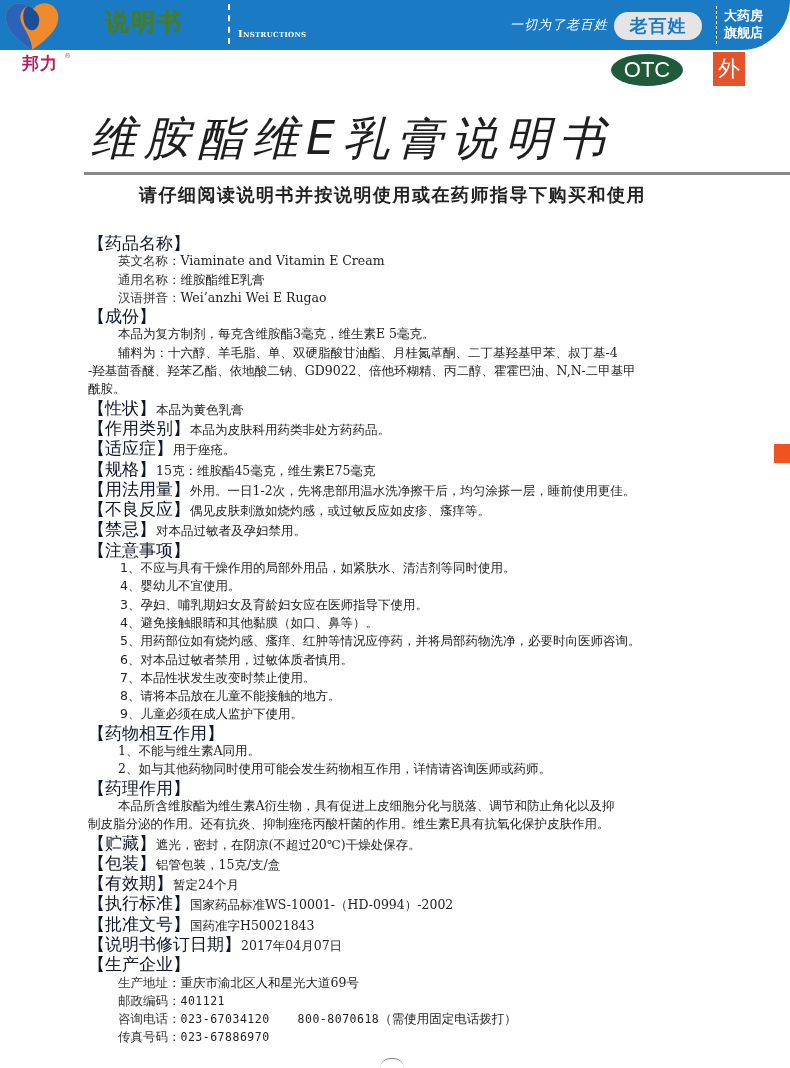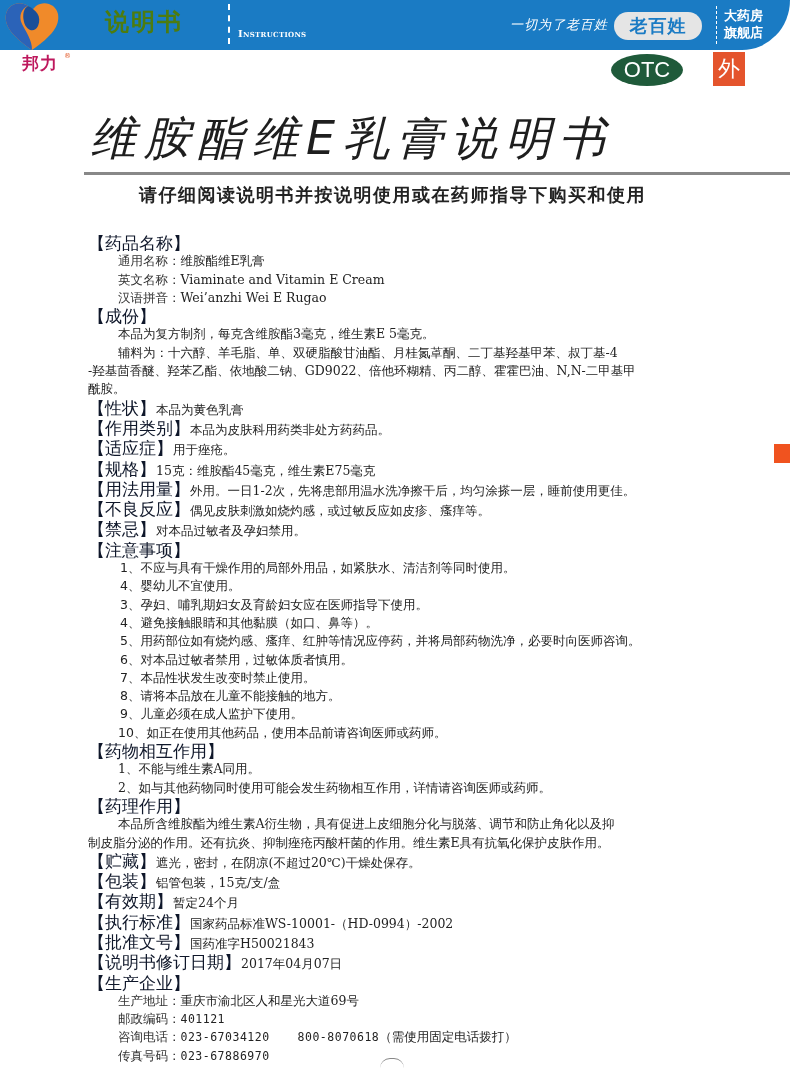--- a/index.html
+++ b/index.html
@@ -123,24 +123,24 @@
 <div class="ext-badge">外</div>
 
 <div class="doc-title">维胺酯维E乳膏说明书</div>
 <div class="title-rule"></div>
 <div class="doc-subtitle">请仔细阅读说明书并按说明使用或在药师指导下购买和使用</div>
 
 <div class="content">
 
   <div class="line head">【药品名称】</div>
   <div class="line indent1">
+    <span class="kv-label">英文名称：</span><span>Viaminate and Vitamin E Cream</span>
+  </div>
+  <div class="line indent1">
     <span class="kv-label">通用名称：</span><span>维胺酯维E乳膏</span>
-  </div>
-  <div class="line indent1">
-    <span class="kv-label">英文名称：</span><span>Viaminate and Vitamin E Cream</span>
   </div>
   <div class="line indent1">
     <span class="kv-label">汉语拼音：</span><span>Wei’anzhi Wei E Rugao</span>
   </div>
 
   <div class="line head">【成份】</div>
   <div class="line para">本品为复方制剂，每克含维胺酯3毫克，维生素E 5毫克。</div>
   <div class="line para">辅料为：十六醇、羊毛脂、单、双硬脂酸甘油酯、月桂氮䓬酮、二丁基羟基甲苯、叔丁基-4</div>
   <div class="line">-羟基茴香醚、羟苯乙酯、依地酸二钠、GD9022、倍他环糊精、丙二醇、霍霍巴油、N,N-二甲基甲</div>
   <div class="line">酰胺。</div>
@@ -170,21 +170,20 @@
   <div class="line head">【注意事项】</div>
   <div class="line indent2 sans">1、不应与具有干燥作用的局部外用品，如紧肤水、清洁剂等同时使用。</div>
   <div class="line indent2 sans">4、婴幼儿不宜使用。</div>
   <div class="line indent2 sans">3、孕妇、哺乳期妇女及育龄妇女应在医师指导下使用。</div>
   <div class="line indent2 sans">4、避免接触眼睛和其他黏膜（如口、鼻等）。</div>
   <div class="line indent2 sans">5、用药部位如有烧灼感、瘙痒、红肿等情况应停药，并将局部药物洗净，必要时向医师咨询。</div>
   <div class="line indent2 sans">6、对本品过敏者禁用，过敏体质者慎用。</div>
   <div class="line indent2 sans">7、本品性状发生改变时禁止使用。</div>
   <div class="line indent2 sans">8、请将本品放在儿童不能接触的地方。</div>
   <div class="line indent2 sans">9、儿童必须在成人监护下使用。</div>
-  <div class="line indent1 sans">10、如正在使用其他药品，使用本品前请咨询医师或药师。</div>
 
   <div class="line head">【药物相互作用】</div>
   <div class="line indent1">1、不能与维生素A同用。</div>
   <div class="line indent1">2、如与其他药物同时使用可能会发生药物相互作用，详情请咨询医师或药师。</div>
 
   <div class="line head">【药理作用】</div>
   <div class="line para">本品所含维胺酯为维生素A衍生物，具有促进上皮细胞分化与脱落、调节和防止角化以及抑</div>
   <div class="line">制皮脂分泌的作用。还有抗炎、抑制痤疮丙酸杆菌的作用。维生素E具有抗氧化保护皮肤作用。</div>
 
   <div class="line">

